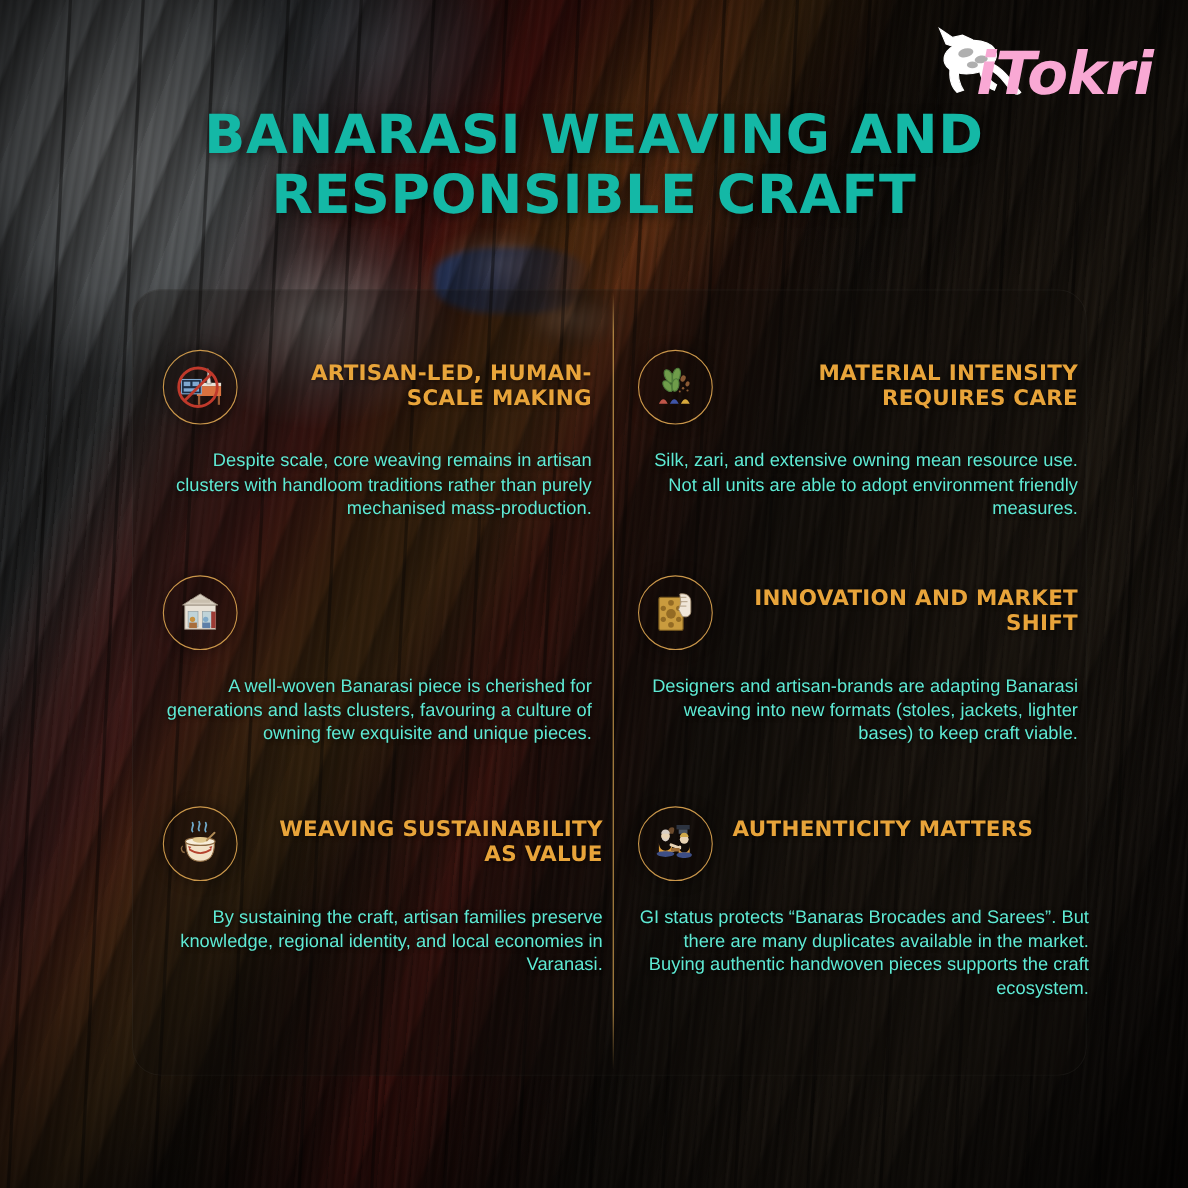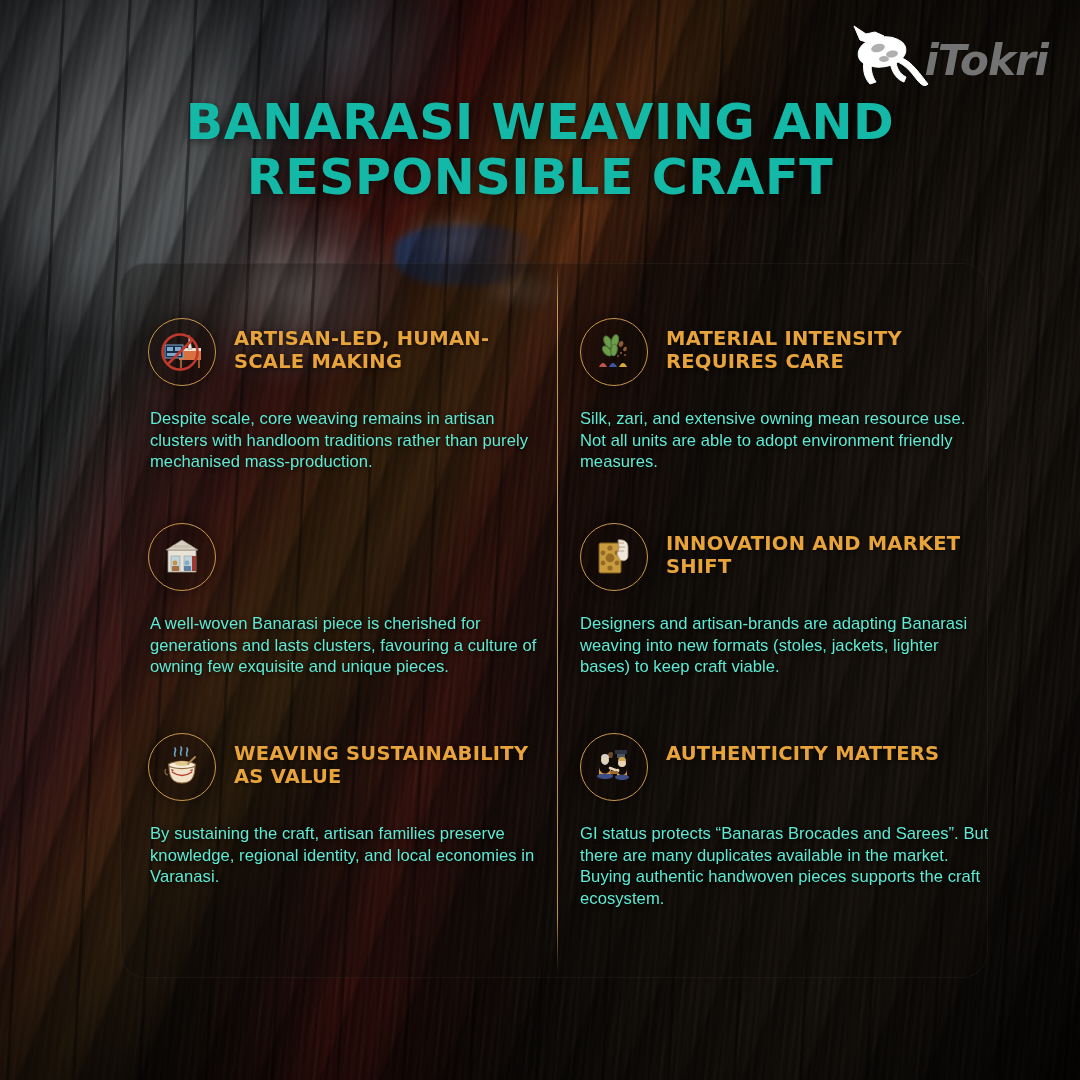--- a/index.html
+++ b/index.html
@@ -90,22 +90,22 @@
   }
   .bg-vig{
     background:radial-gradient(ellipse 85% 72% at 50% 46%,
       rgba(0,0,0,0) 38%, rgba(0,0,0,.35) 72%, rgba(0,0,0,.72) 100%);
   }
   .bg-dim{background:rgba(10,6,4,.34);}
 
   
   .logo{position:absolute;right:32px;top:40px;z-index:6;}
   .logo-text{
-    font-size:42px;font-weight:700;letter-spacing:-1px;
-    color:#737373;line-height:1;font-style:italic;
+    font-size:54px;font-weight:700;letter-spacing:-1px;
+    color:#f9a8d4;line-height:1;font-style:italic;
     font-family:"DejaVu Sans", sans-serif;
   }
   .logo-cat{position:absolute;right:148px;top:22px;z-index:6;}
 
   
   .title{
     position:absolute;left:0;right:0;top:96px;z-index:5;
     text-align:center;padding:0 90px;
     font-size:49px;font-weight:700;line-height:1.12;
     letter-spacing:.6px;color:#14b8a6;
@@ -119,21 +119,21 @@
     border-radius:26px;z-index:4;
     background:rgba(18,12,9,.30);
     box-shadow:inset 0 0 0 1px rgba(255,255,255,.045);
   }
   .divider{
     position:absolute;left:557px;top:266px;width:1px;height:706px;z-index:5;
     background:linear-gradient(180deg, rgba(200,150,70,0) 0%, rgba(206,158,78,.95) 5%, rgba(206,158,78,.9) 92%, rgba(200,150,70,0) 100%);
   }
 
   .grid{position:absolute;inset:0;z-index:5;}
-  .card{position:absolute;}
+  .card{position:absolute;text-align:right;}
   .card.c0{left:148px;top:318px;width:390px;}
   .card.c1{left:580px;top:318px;width:400px;}
   .card.c2{left:148px;top:523px;width:390px;}
   .card.c3{left:580px;top:523px;width:400px;}
   .card.c4{left:148px;top:733px;width:400px;}
   .card.c5{left:580px;top:733px;width:410px;}
 
   .card-head{display:flex;align-items:flex-start;gap:18px;}
   .icon-ring{
     flex:0 0 auto;width:66px;height:66px;border-radius:50%;

